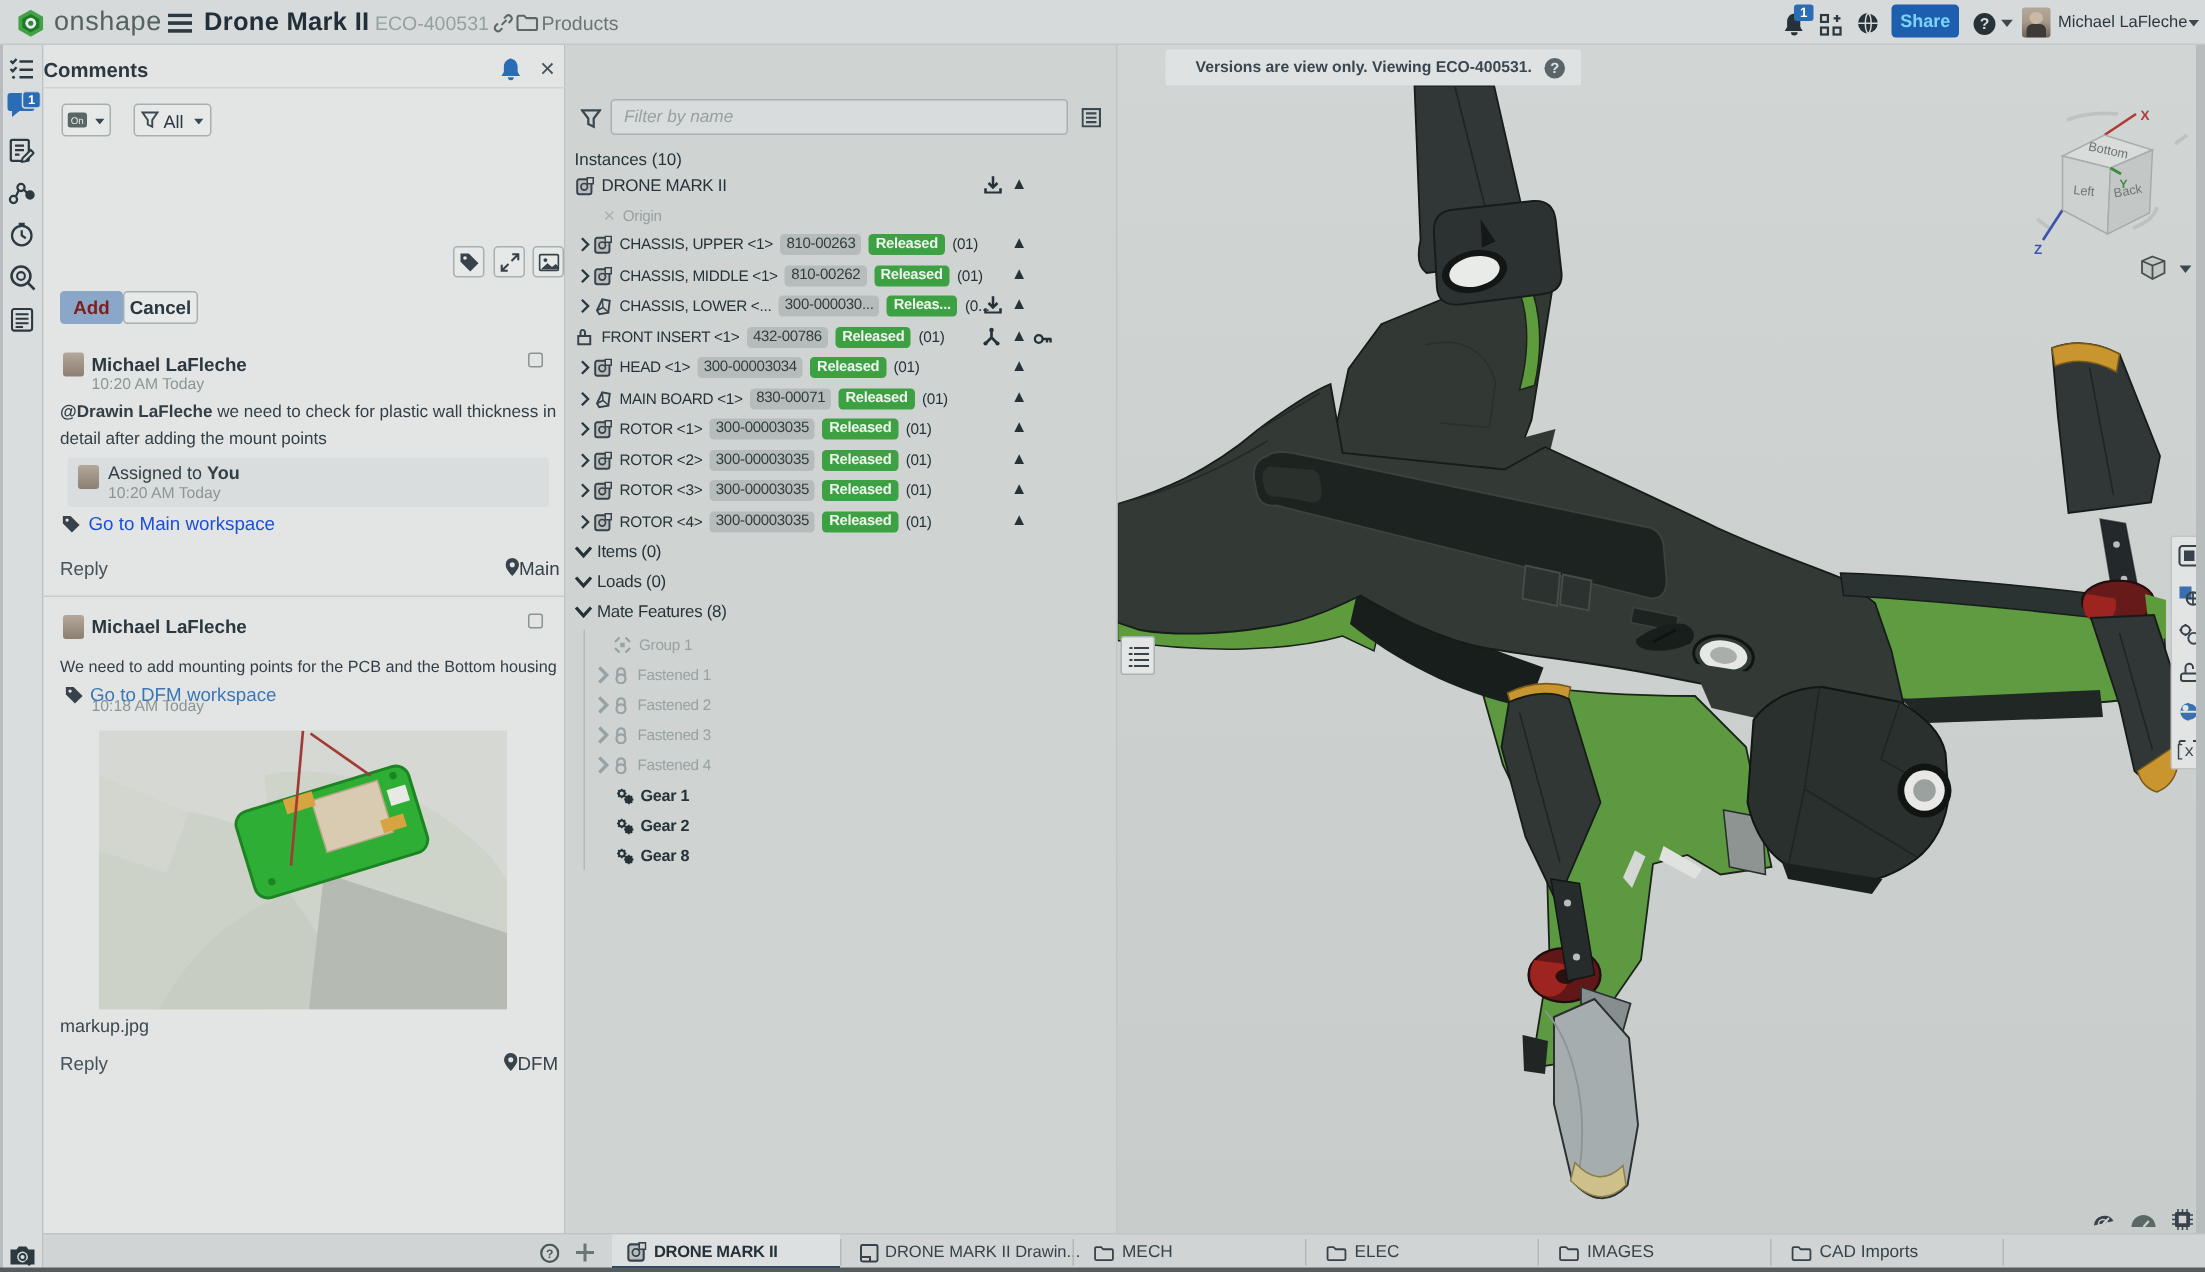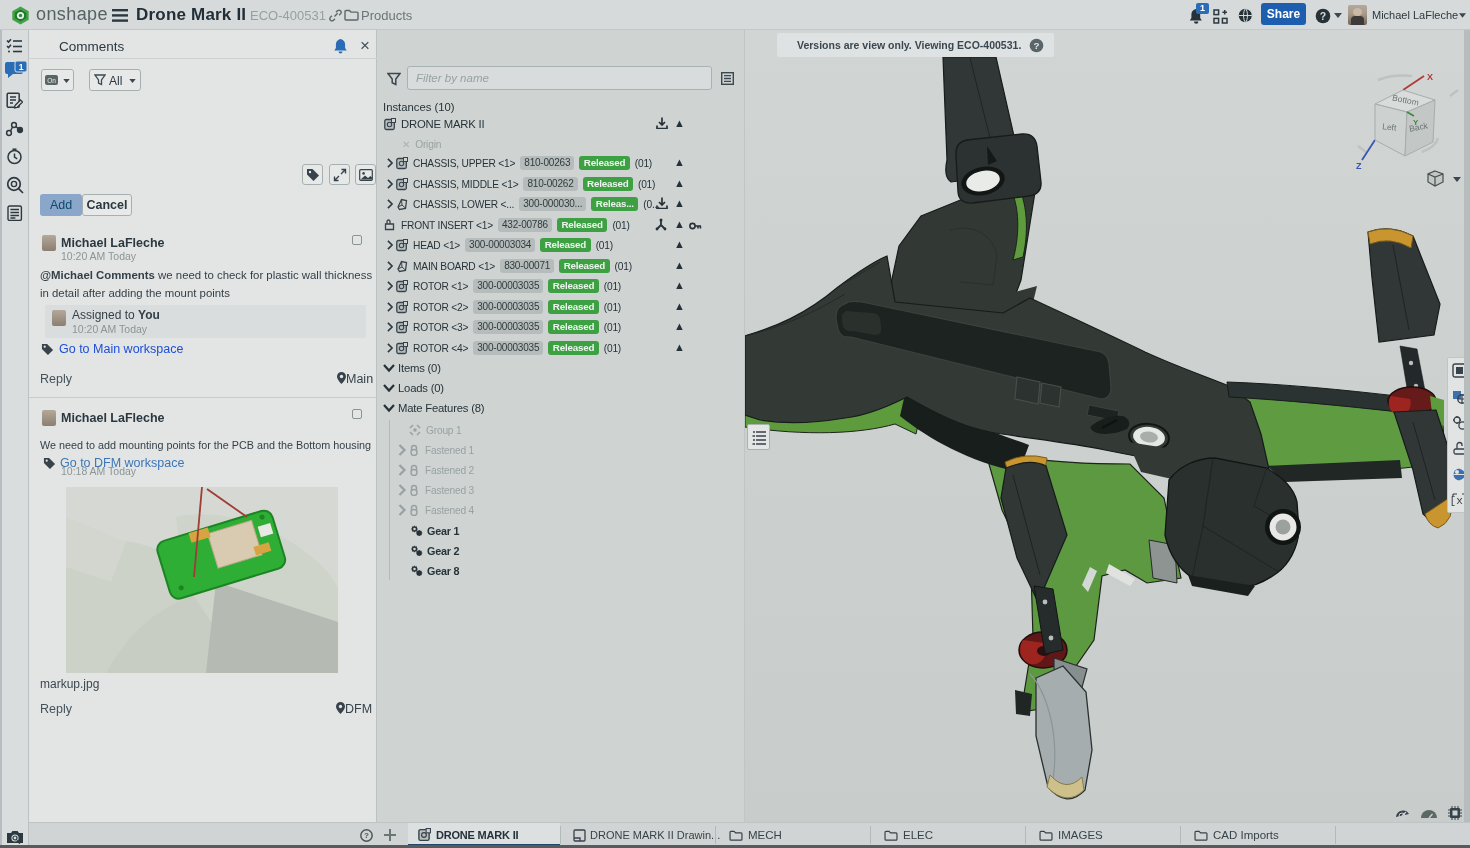--- a/index.html
+++ b/index.html
@@ -317,21 +317,21 @@
     <svg class="abs" style="left:1213px;top:9px" width="15" height="15" viewBox="0 0 15 15" fill="none" stroke="#2c3940" stroke-width="1.5">
       <rect x="1" y="1" width="4.6" height="4.6"></rect>
         <rect x="1" y="9.4" width="4.6" height="4.6"></rect>
         <rect x="9.4" y="9.4" width="4.6" height="4.6"></rect>
         <path d="M11.7 1 v4.6 M9.4 3.3 h4.6"></path>
     </svg>
     <svg class="abs" style="left:1238px;top:8px" width="15" height="15" viewBox="0 0 15 15">
       <circle cx="7.5" cy="7.5" r="6.8" fill="#263238"></circle>
       <path d="M7.5 .7 a6.8 6.8 0 0 1 0 13.6 M.7 7.5 h13.6 M7.5 .7 c-2.6 1.8 -2.6 11.8 0 13.6 M7.5 .7 c2.6 1.8 2.6 11.8 0 13.6" stroke="#d7dada" stroke-width="1" fill="none"></path>
     </svg>
-    <div class="abs" style="left:1261px;top:3px;width:45px;height:22px;background:#1d5fae;border-radius:3px;color:#ffffff;font-size:12px;font-weight:bold;text-align:center;line-height:22px;">Share</div>
+    <div class="abs" style="left:1261px;top:3px;width:45px;height:22px;background:#1d5fae;border-radius:3px;color:#7dd3fc;font-size:12px;font-weight:bold;text-align:center;line-height:22px;">Share</div>
     <svg class="abs" style="left:1315px;top:8px" width="16" height="16" viewBox="0 0 16 16">
       <circle cx="8" cy="8" r="7.3" fill="#263238"></circle>
       <text x="8" y="11.6" font-size="10.5" font-weight="bold" fill="#d7dada" text-anchor="middle" font-family="Liberation Sans">?</text>
     </svg>
     <svg class="abs" style="left:1334px;top:13px" width="8" height="5" viewBox="0 0 8 5">
         <polygon points="0,0 8,0 4,5" fill="#3c4850"></polygon>
       </svg>
     <div class="abs" style="left:1348px;top:5px;width:19px;height:20px;background:linear-gradient(180deg,#b3a89a 0%,#a99a88 45%,#6e655c 100%);border-radius:2px;overflow:hidden;">
       <div class="abs" style="left:5px;top:3px;width:9px;height:8px;background:#c9b9a5;border-radius:50%;"></div>
       <div class="abs" style="left:3px;top:11px;width:13px;height:9px;background:#3e3a38;border-radius:4px 4px 0 0;"></div>
@@ -390,21 +390,21 @@
     </svg>
 
     <svg class="abs" style="left:6px;top:800px" width="18" height="14" viewBox="0 0 18 14">
       <path d="M1 3 h4 l1.5-2 h5 l1.5 2 h4 v10 h-16 Z" fill="#2c3940"></path>
       <circle cx="9" cy="8" r="3.6" fill="#dadddd"></circle>
         <circle cx="9" cy="8" r="2" fill="none" stroke="#2c3940" stroke-width="1.2"></circle>
         <path d="M11 10.5 l3 3" stroke="#2c3940" stroke-width="1.6"></path>
     </svg>
   </div>
   <div id="comments">
-    <div class="abs" style="left:30px;top:9px;font-size:13.5px;font-weight:normal;color:#2b3840;">Comments</div>
+    <div class="abs" style="left:0;top:9px;font-size:13.5px;font-weight:bold;color:#2b3840;">Comments</div>
     <svg class="abs" style="left:303px;top:7px" width="17" height="18" viewBox="0 0 17 18">
       <path d="M8.5 2 C5.5 2.5 3.9 4.8 3.9 7.5 L3.9 11 L2.3 13.6 L14.7 13.6 L13.1 11 L13.1 7.5 C13.1 4.8 11.5 2.8 8.5 2 Z" fill="#2a6cb5"></path>
       <path d="M6.5 14.5 a2 2 0 0 0 4 0 Z" fill="#2a6cb5"></path>
     </svg>
     <div class="abs" style="left:331px;top:6px;font-size:17px;color:#45525a;">×</div>
     <div class="abs" style="left:0;top:28px;width:348px;height:1px;background:#cdd2d2;"></div>
 
     <div class="abs" style="left:12px;top:39px;width:33px;height:22px;border:1px solid #a7b0b0;border-radius:3px;background:#e7e9e9;">
       <svg class="abs" style="left:3px;top:4px" width="14" height="12" viewBox="0 0 14 12">
           <rect x="0" y="1" width="13" height="10" rx="2" fill="#5a6666"></rect>
@@ -437,28 +437,28 @@
         </svg>
     </div>
     <div class="abs" style="left:326px;top:134px;width:21px;height:21px;border:1px solid #a7b0b0;border-radius:3px;background:#e7e9e9;">
       <svg class="abs" style="left:3px;top:3px" width="14" height="14" viewBox="0 0 14 14">
           <rect x="0.7" y="1.7" width="12.6" height="10.6" rx="1" fill="none" stroke="#37424a" stroke-width="1.2"></rect>
           <circle cx="4.6" cy="5.4" r="1.3" fill="#37424a"></circle>
           <path d="M1.6 11.5 L6 7.5 L9 10 L11.5 8 L13 9.5 V11.5 Z" fill="#37424a"></path>
         </svg>
     </div>
 
-    <div class="abs" style="left:11px;top:164px;width:42px;height:22px;background:#8aa6c9;border-radius:3px;color:#0c4a6e;font-size:12.5px;font-weight:normal;text-align:center;line-height:22px;">Add</div>
+    <div class="abs" style="left:11px;top:164px;width:42px;height:22px;background:#8aa6c9;border-radius:3px;color:#7f1d1d;font-size:12.5px;font-weight:bold;text-align:center;line-height:22px;">Add</div>
     <div class="abs" style="left:53px;top:164px;width:50px;height:22px;background:#e8eaea;border:1px solid #a7b0b0;border-radius:3px;color:#2b3840;font-size:12.5px;font-weight:bold;text-align:center;line-height:21px;">Cancel</div>
 
     <div class="abs" style="left:13px;top:205px;width:14px;height:16px;background:linear-gradient(180deg,#b3a89a,#8c7f72);border-radius:2px;"></div>
     <div class="abs" style="left:32px;top:206px;font-size:12.5px;font-weight:bold;color:#2b3840;">Michael LaFleche</div>
     <div class="abs" style="left:323px;top:205px;width:10px;height:10px;border:1.4px solid #8a9494;border-radius:2px;"></div>
     <div class="abs" style="left:32px;top:220px;font-size:10.5px;color:#8b9595;">10:20 AM Today</div>
-    <div class="abs" style="left:11px;top:236px;width:334px;font-size:11.4px;color:#333f47;line-height:18px;"><b>@Michael Comments</b> we need to check for plastic wall thickness in detail after adding the mount points</div>
+    <div class="abs" style="left:11px;top:236px;width:334px;font-size:11.4px;color:#333f47;line-height:18px;"><b>@Drawin LaFleche</b> we need to check for plastic wall thickness in detail after adding the mount points</div>
     <div class="abs" style="left:16px;top:275px;width:321px;height:33px;background:#dadddd;border-radius:2px;">
       <div class="abs" style="left:7px;top:5px;width:14px;height:16px;background:linear-gradient(180deg,#b3a89a,#8c7f72);border-radius:2px;"></div>
       <div class="abs" style="left:27px;top:3px;font-size:12px;color:#333f47;">Assigned to <b>You</b></div>
       <div class="abs" style="left:27px;top:18px;font-size:10.5px;color:#8b9595;">10:20 AM Today</div>
     </div>
     <svg class="abs" style="left:12px;top:313px" width="13" height="13" viewBox="0 0 14 14">
         <path d="M1 1 h5.5 L13 7.5 L7.5 13 L1 6.5 Z" fill="#37424a"></path>
         <circle cx="4" cy="4" r="1.2" fill="#e3e5e5"></circle>
       </svg>
     <div class="abs" style="left:30px;top:312px;font-size:12.5px;color:#1d4ed8;">Go to Main workspace</div>

